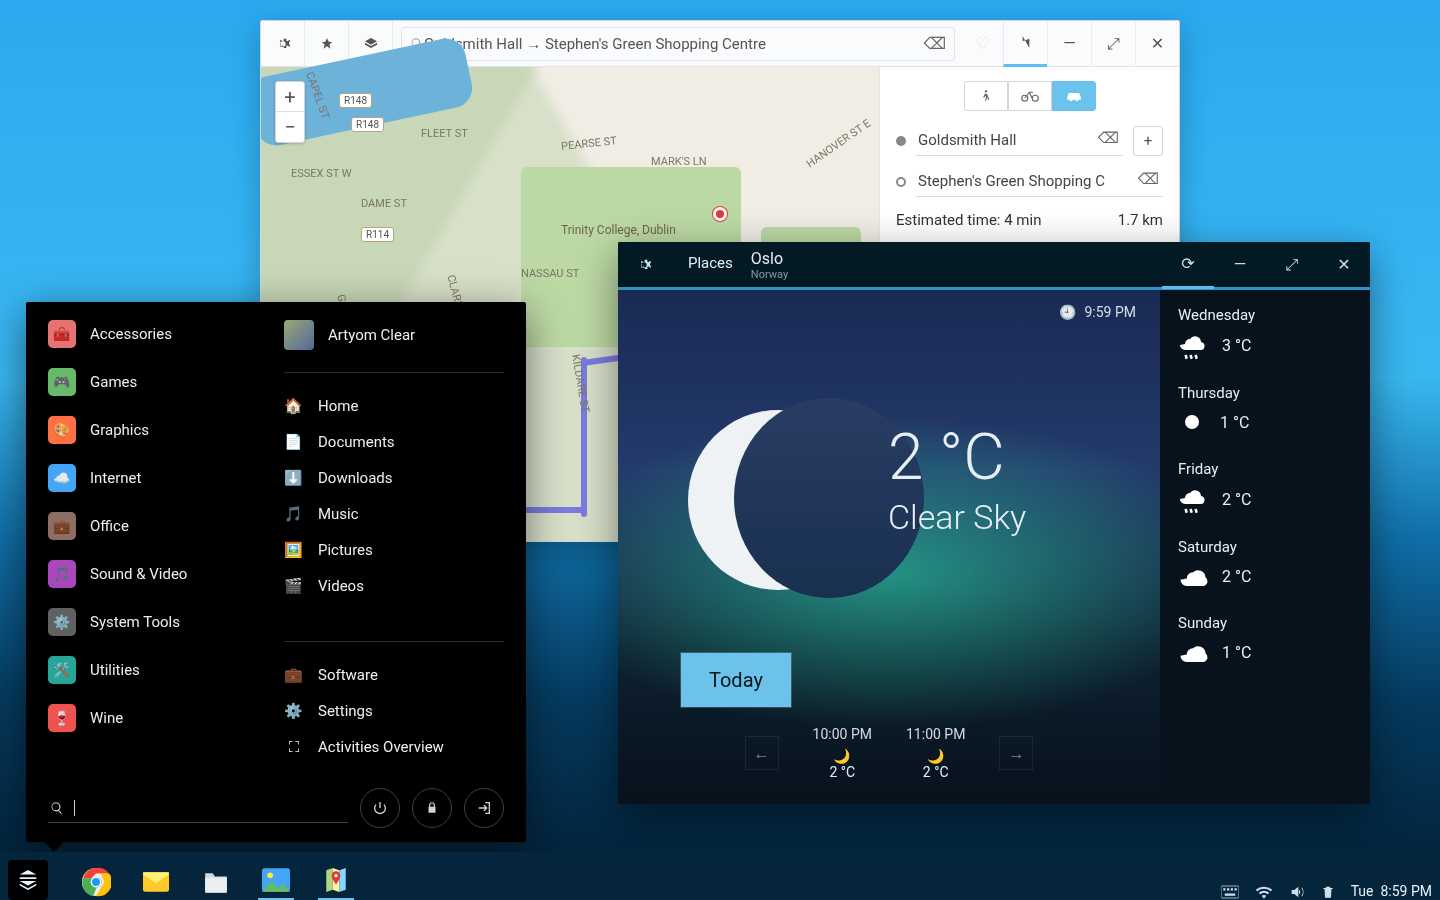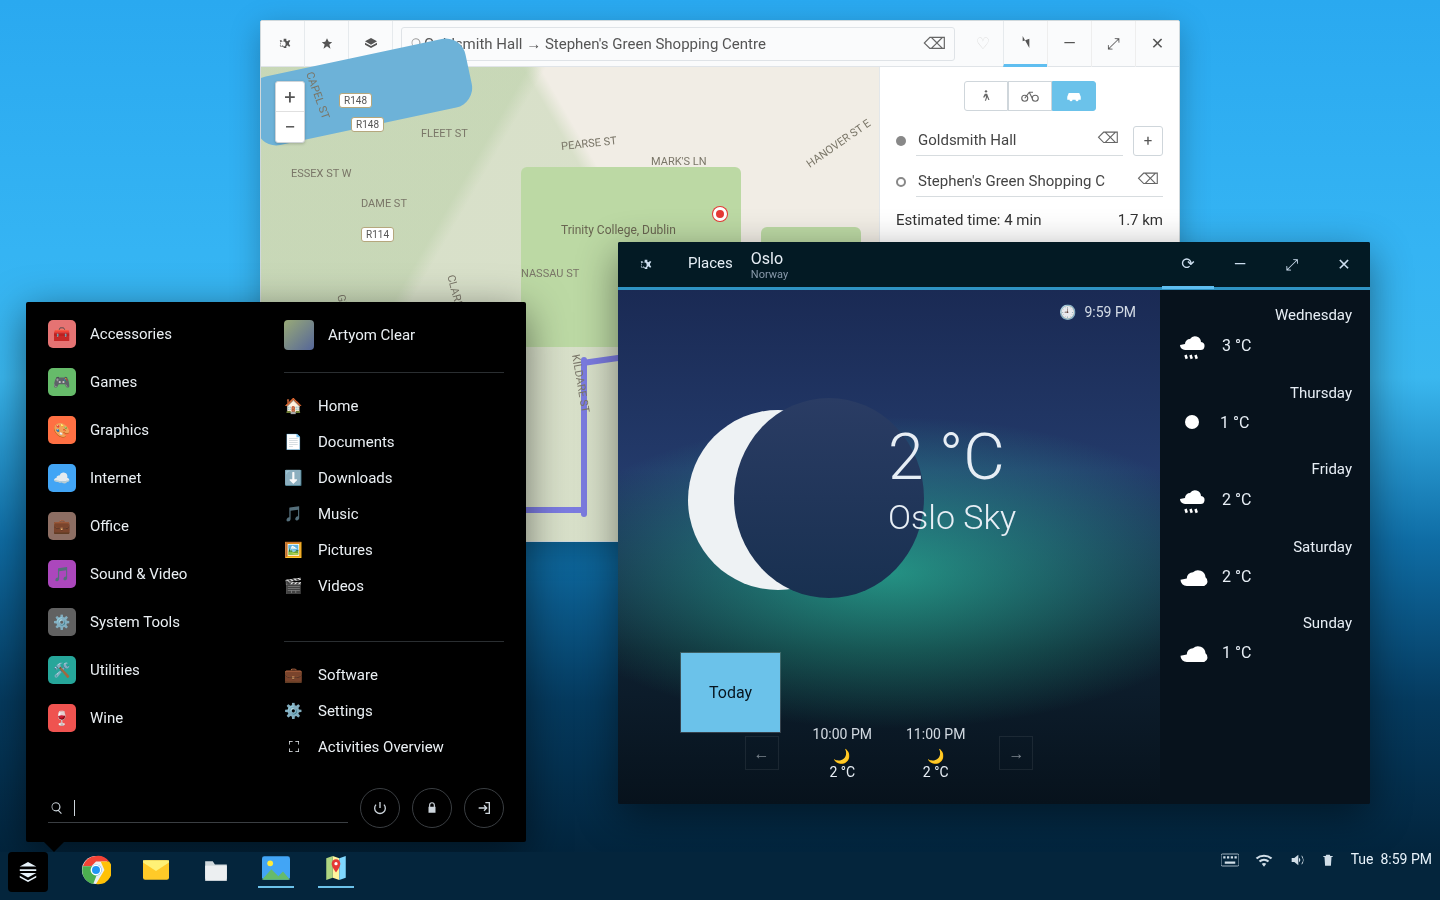--- a/index.html
+++ b/index.html
@@ -8,21 +8,21 @@
 
 .desktop {
   position: relative; width: 1440px; height: 900px;
   background: linear-gradient(to bottom,
     #2aa9f0 0%, #35b4f3 28%, #3ab7ef 42%, #0f6da5 60%, #053a5e 78%, #021e33 100%);
 }
 
 
 .taskbar {
   position: absolute; left: 0; right: 0; bottom: 0; height: 48px;
-  background: #04253c; display: flex; align-items: flex-start; padding: 0 8px;
+  background: #04253c; display: flex; align-items: flex-end; padding: 0 8px;
   color: #e8f3fb; z-index: 100;
 }
 .taskbar .start {
   width: 40px; height: 40px; display: flex; align-items: center; justify-content: center;
   background: #000; border-radius: 4px; margin-right: 12px;
 }
 .taskbar .start svg { fill: #e8f3fb; }
 .taskbar .pinned { display: flex; gap: 24px; align-items: center; margin-left: 18px; }
 .taskbar .pinned .app-icon { width: 36px; height: 36px; display:flex;align-items:center;justify-content:center;}
 .taskbar .tray { margin-left: auto; display: flex; align-items: center; gap: 16px; font-size: 14px; }
@@ -114,30 +114,30 @@
     linear-gradient(to bottom, #1a2a54 0%, #233a6a 35%, #0e2030 70%, #07121c 100%);
 }
 .weather-main .timebar{position:absolute;top:14px;right:24px;font-size:14px;display:flex;align-items:center;gap:8px;opacity:.9;}
 .weather-main .moon{ position:absolute; top:120px; left:70px; width:180px; height:180px; }
 .weather-main .moon .full{position:absolute;inset:0;border-radius:50%;background:#eef2f4;}
 .weather-main .moon .shadow{position:absolute;top:-12px;left:46px;width:190px;height:200px;border-radius:50%;background:linear-gradient(to bottom,#2a3c64,#183050);}
 .weather-main .readout{position:absolute;top:130px;left:270px;}
 .weather-main .readout .temp{font-size:64px;font-weight:300;}
 .weather-main .readout .cond{font-size:34px;font-weight:300;margin-top:2px;}
 .weather-main .tabs{position:absolute;top:362px;left:62px;display:flex;border:1px solid rgba(255,255,255,.18);}
-.weather-main .tabs .tab{padding:30px 28px;font-size:16px;}
+.weather-main .tabs .tab{padding:15px 28px;font-size:20px;}
 .weather-main .tabs .tab.active{background:#6bc2ea;color:#07151f;}
 .weather-main .hourly{position:absolute;bottom:24px;left:0;right:0;display:flex;align-items:center;justify-content:center;gap:34px;}
 .weather-main .hourly .arrow{width:34px;height:34px;border:1px solid rgba(255,255,255,.15);display:flex;align-items:center;justify-content:center;opacity:.5;}
 .weather-main .hourly .slot{text-align:center;font-size:14px;}
 .weather-main .hourly .slot .t{opacity:.9;margin-bottom:6px;}
 
 .weather-side{width:210px;background:#07121c;padding:16px 18px;}
 .fc{margin-bottom:24px;}
-.fc .day{font-size:15px;margin-bottom:6px;text-align:right;}
+.fc .day{font-size:15px;margin-bottom:6px;}
 .fc .row{display:flex;align-items:center;gap:14px;}
 .fc .row .ic{font-size:26px;}
 
 
 .start-menu {
   position:absolute; left:26px; bottom:58px; width:500px; height:540px;
   background:#000; color:#eaeff3; border-radius:2px;
   box-shadow:0 10px 40px rgba(0,0,0,.5); z-index:80;
   display:flex; flex-direction:column; padding:18px 22px 14px;
 }
@@ -301,21 +301,21 @@
         <div class="timebar">
           <span>🕘</span>
           <span>9:59 PM</span>
         </div>
         <div class="moon">
           <div class="full"></div>
             <div class="shadow"></div>
         </div>
         <div class="readout">
           <div class="temp">2 °C</div>
-          <div class="cond">Oslo Sky</div>
+          <div class="cond">Clear Sky</div>
         </div>
         <div class="tabs">
           <div class="tab active">Today</div>
         </div>
         <div class="hourly">
           <div class="arrow">←</div>
           <div class="slot">
             <div class="t">10:00 PM</div>
             <div>🌙</div>
             <div>2 °C</div>

